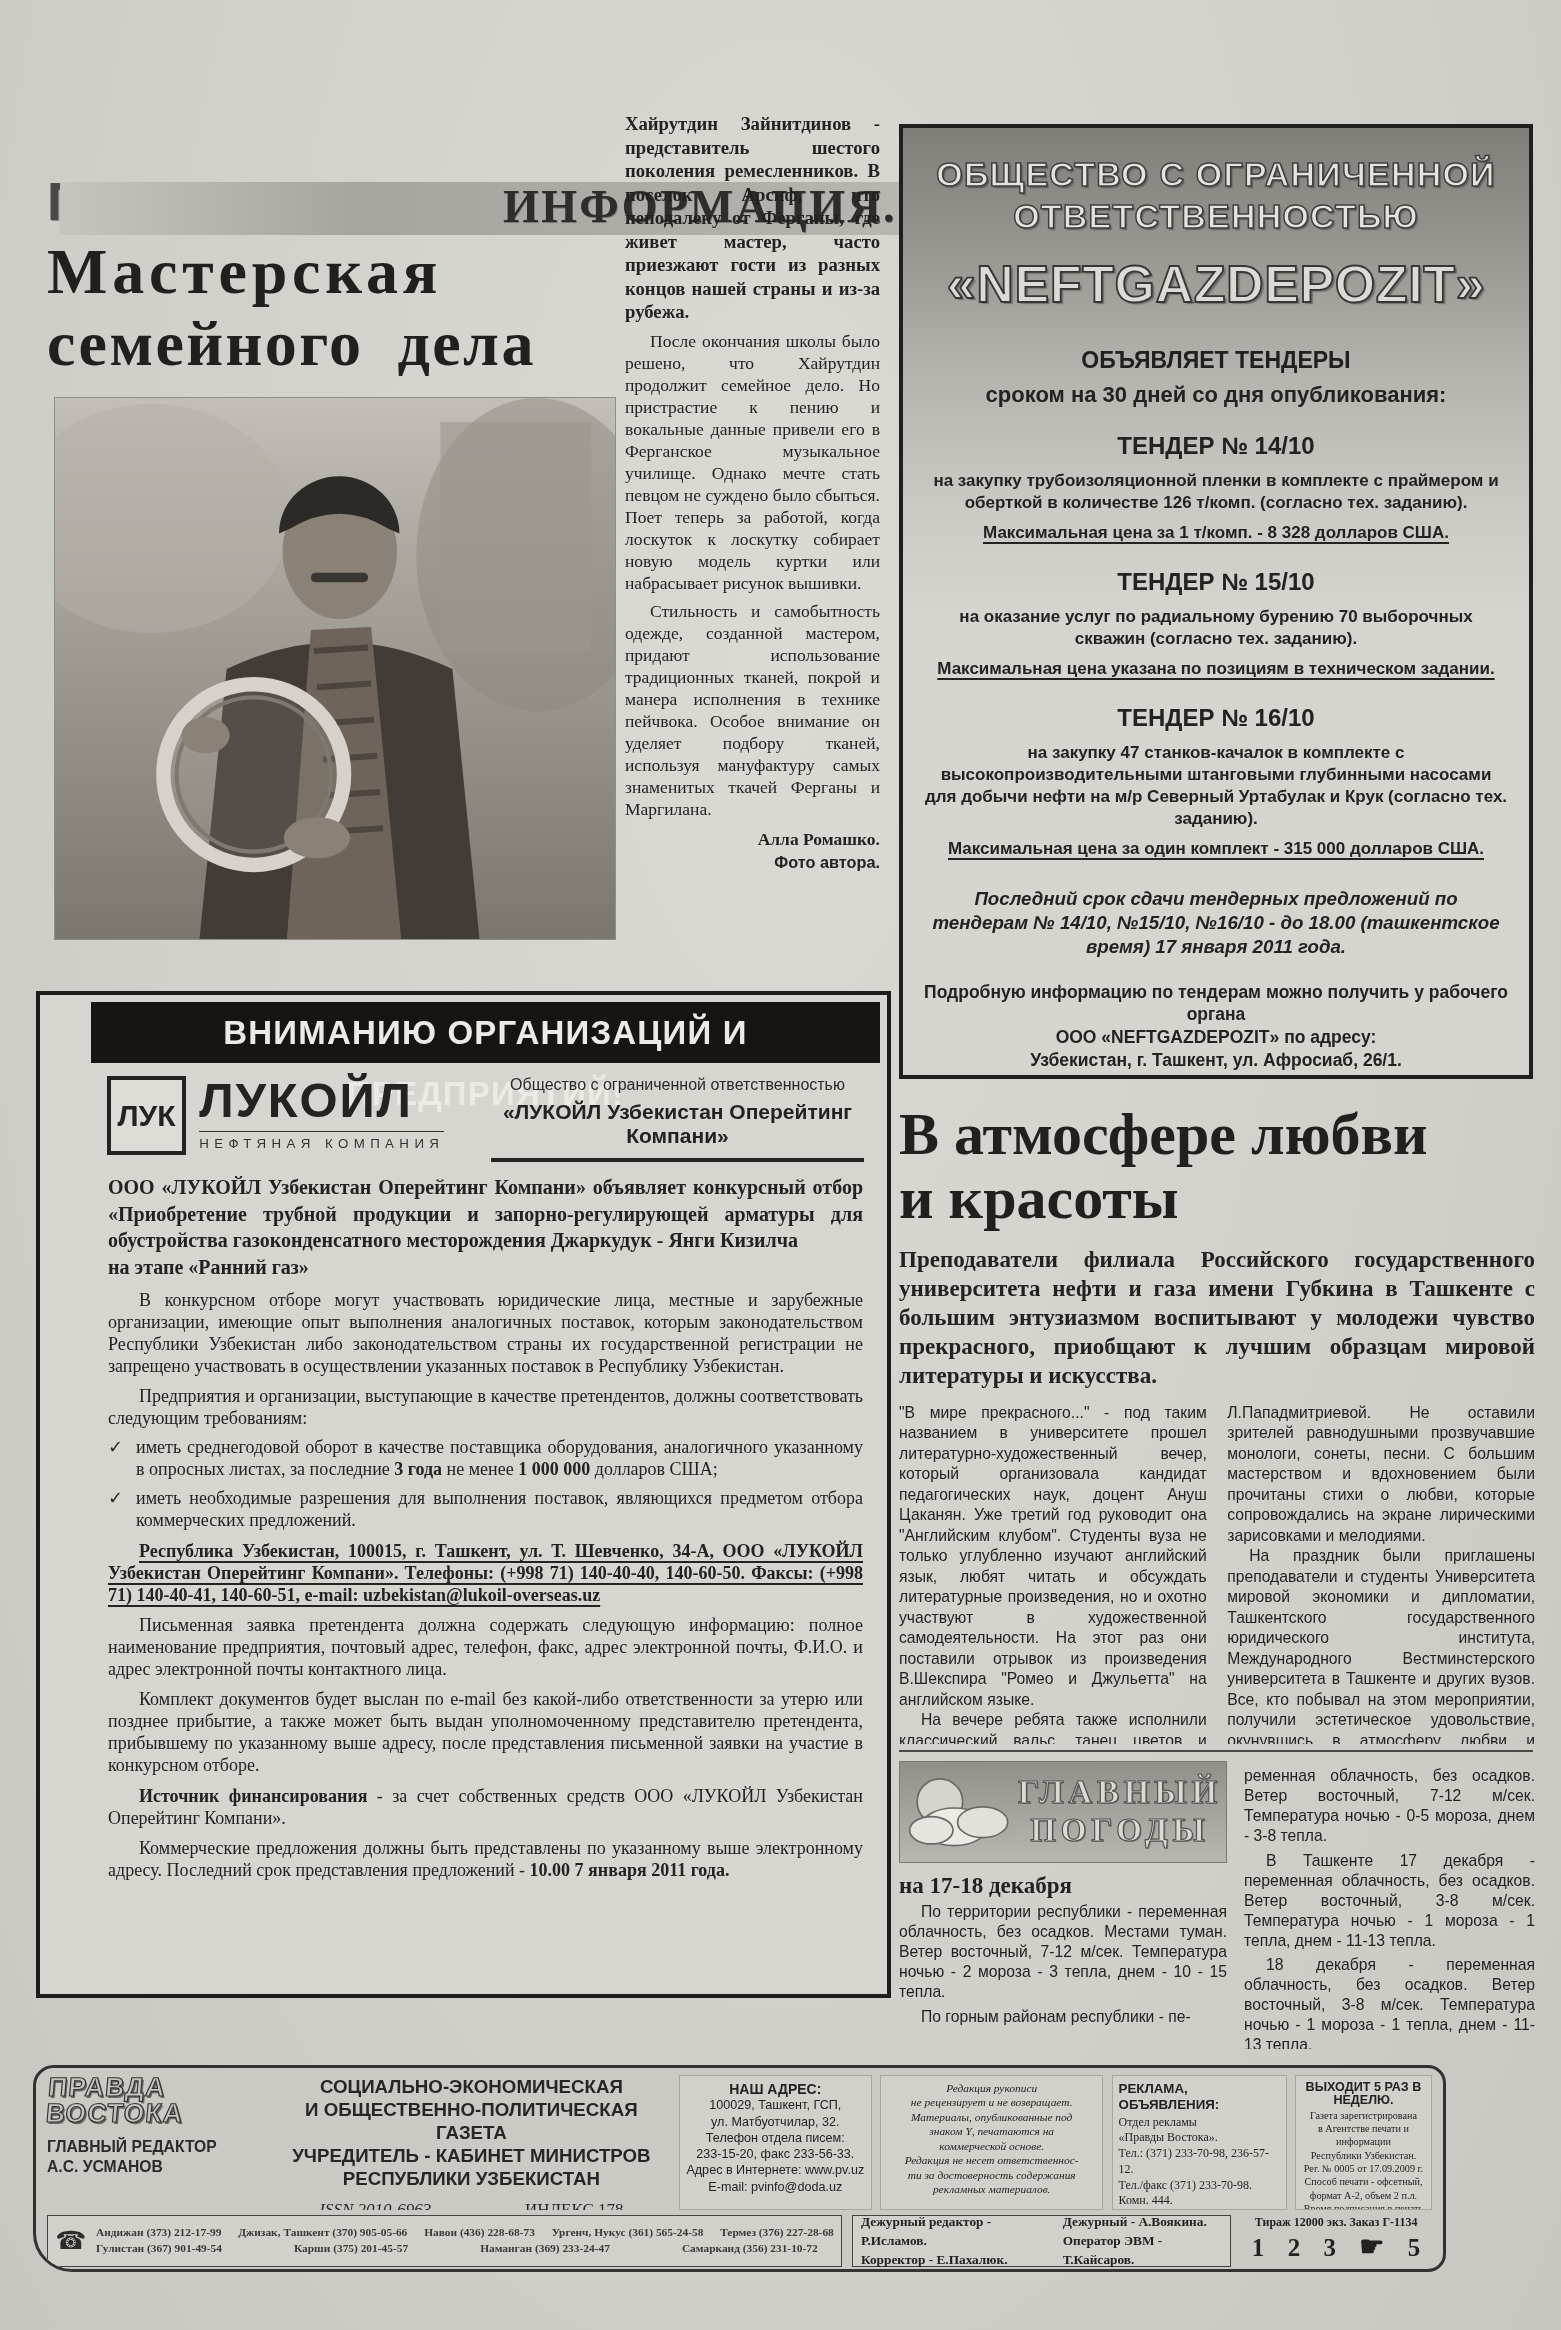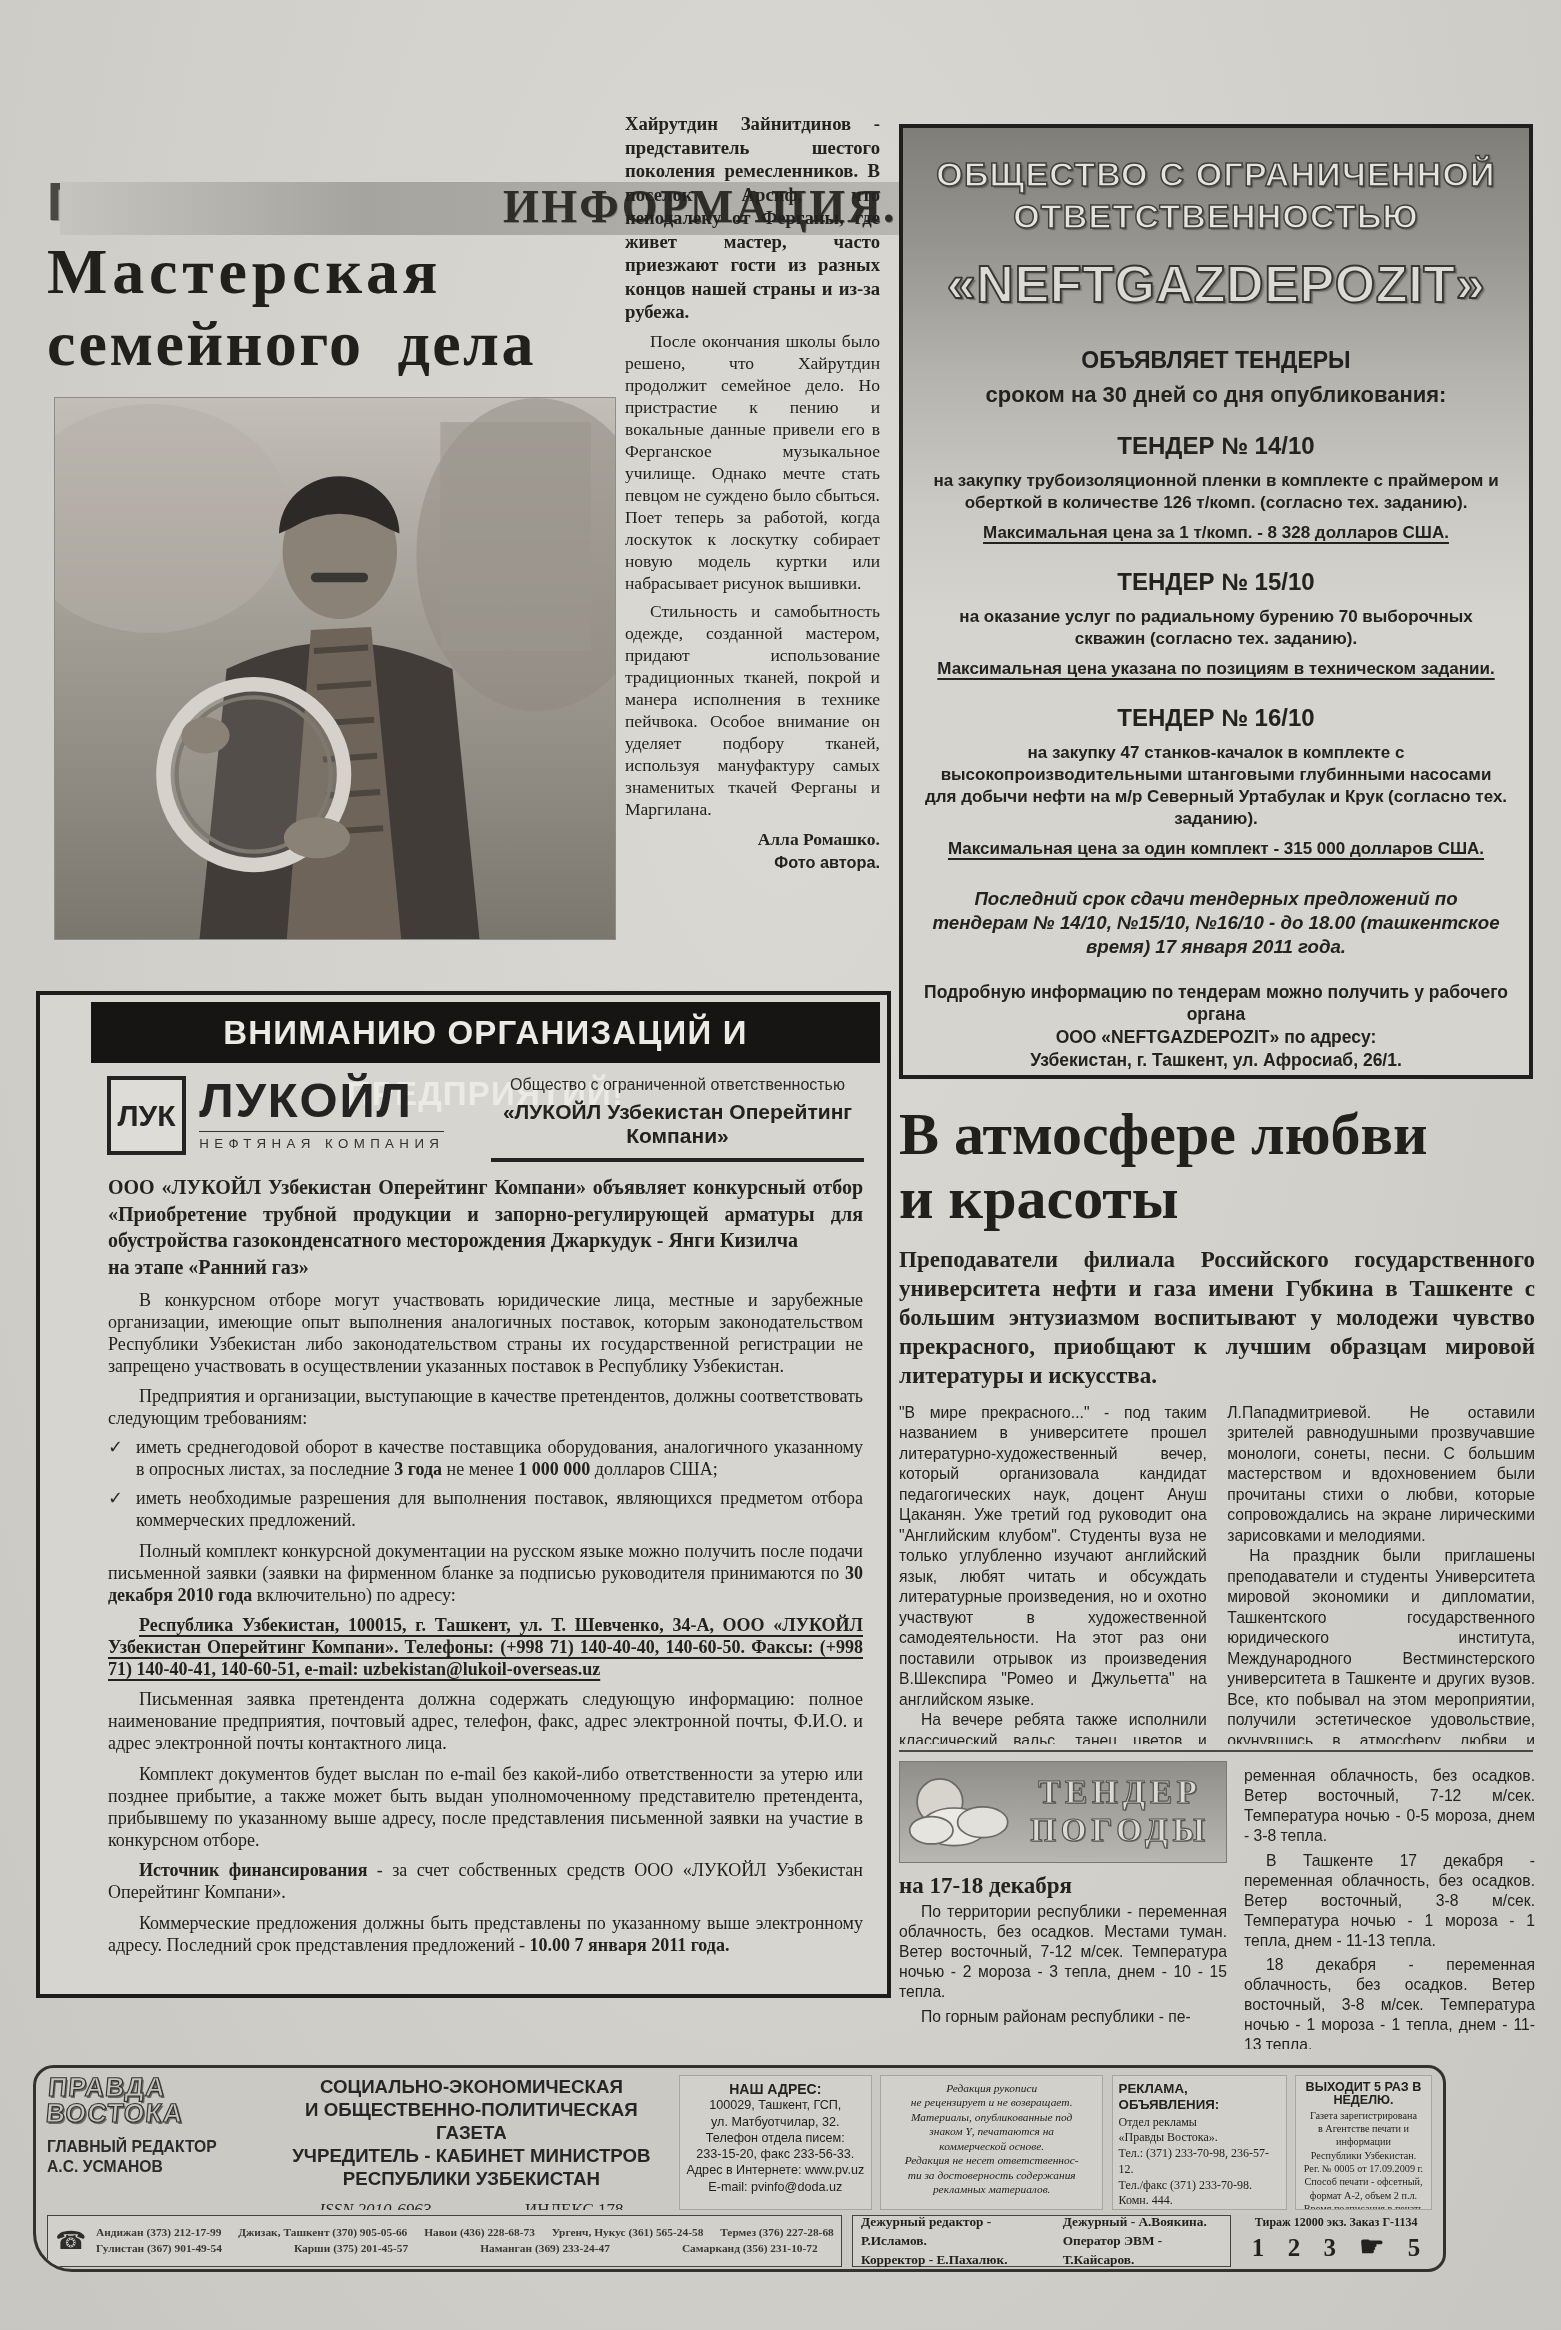--- a/index.html
+++ b/index.html
@@ -224,21 +224,20 @@
       <p>В конкурсном отборе могут участвовать юридические лица, местные и зарубежные организации, имеющие опыт выполнения аналогичных поставок, которым законодательством Республики Узбекистан либо законодательством страны их государственной регистрации не запрещено участвовать в осуществлении указанных поставок в Республику Узбекистан.</p>
       <p>Предприятия и организации, выступающие в качестве претендентов, должны соответствовать следующим требованиям:</p>
       <div class="req">
         <span class="ck">✓</span>
         <span class="rt"><span>иметь среднегодовой оборот в качестве поставщика оборудования, аналогичного указанному в опросных листах, за последние </span><b>3 года</b><span> не менее </span><b>1 000 000</b><span> долларов США;</span></span>
       </div>
       <div class="req">
         <span class="ck">✓</span>
         <span class="rt">иметь необходимые разрешения для выполнения поставок, являющихся предметом отбора коммерческих предложений.</span>
       </div>
-      <p><span>Полный комплект конкурсной документации на русском языке можно получить после подачи письменной заявки (заявки на фирменном бланке за подписью руководителя принимаются по </span><b>30 декабря 2010 года</b><span> включительно) по адресу:</span></p>
       <p class="lk-addr">Республика Узбекистан, 100015, г. Ташкент, ул. Т. Шевченко, 34-А, ООО «ЛУКОЙЛ Узбекистан Оперейтинг Компани». Телефоны: (+998 71) 140-40-40, 140-60-50. Факсы: (+998 71) 140-40-41, 140-60-51, e-mail: uzbekistan@lukoil-overseas.uz</p>
       <p>Письменная заявка претендента должна содержать следующую информацию: полное наименование предприятия, почтовый адрес, телефон, факс, адрес электронной почты, Ф.И.О. и адрес электронной почты контактного лица.</p>
       <p>Комплект документов будет выслан по e-mail без какой-либо ответственности за утерю или позднее прибытие, а также может быть выдан уполномоченному представителю претендента, прибывшему по указанному выше адресу, после представления письменной заявки на участие в конкурсном отборе.</p>
       <p><b>Источник финансирования</b><span> - за счет собственных средств ООО «ЛУКОЙЛ Узбекистан Оперейтинг Компани».</span></p>
       <p><span>Коммерческие предложения должны быть представлены по указанному выше электронному адресу. Последний срок представления предложений - </span><b>10.00 7 января 2011 года.</b></p>
     </div>
   </div>
 
   <div class="love">
     <div class="hl">
@@ -263,21 +262,21 @@
   <div class="wx">
     <div class="wx-left">
       <div class="wx-head">
         <svg width="114" height="84" viewBox="0 0 200 140">
           <circle cx="70" cy="52" r="40" fill="#d7d4ce" stroke="#6b6965" stroke-width="3"></circle>
           <ellipse cx="95" cy="96" rx="58" ry="33" fill="#eceae5" stroke="#6b6965" stroke-width="3"></ellipse>
           <ellipse cx="145" cy="88" rx="44" ry="27" fill="#e2e0db" stroke="#6b6965" stroke-width="3"></ellipse>
           <ellipse cx="55" cy="102" rx="38" ry="24" fill="#e6e4df" stroke="#6b6965" stroke-width="3"></ellipse>
         </svg>
         <div class="ttl">
-          <div>ТЕНДЕР</div>
+          <div>ГЛАВНЫЙ</div>
           <div>ПОГОДЫ</div>
         </div>
       </div>
       <div class="wx-sub">на 17-18 декабря</div>
       <p>По территории республики - переменная облачность, без осадков. Местами туман. Ветер восточный, 7-12 м/сек. Температура ночью - 2 мороза - 3 тепла, днем - 10 - 15 тепла.</p>
       <p>По горным районам республики - пе-</p>
     </div>
     <div class="wx-right" style="flex:1;">
       <p class="noind">ременная облачность, без осадков. Ветер восточный, 7-12 м/сек. Температура ночью - 0-5 мороза, днем - 3-8 тепла.</p>
       <p>В Ташкенте 17 декабря - переменная облачность, без осадков. Ветер восточный, 3-8 м/сек. Температура ночью - 1 мороза - 1 тепла, днем - 11-13 тепла.</p>

